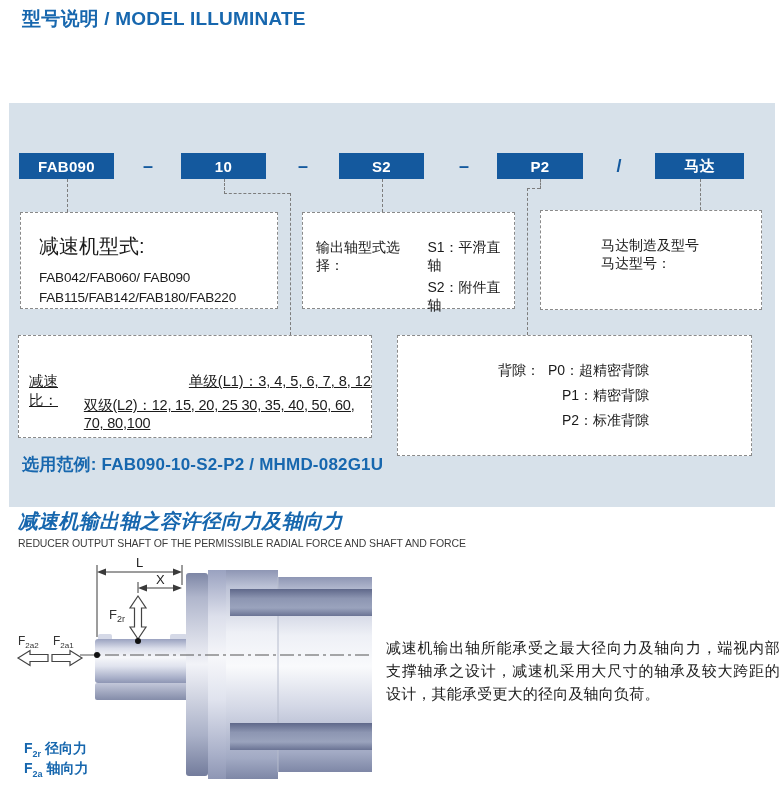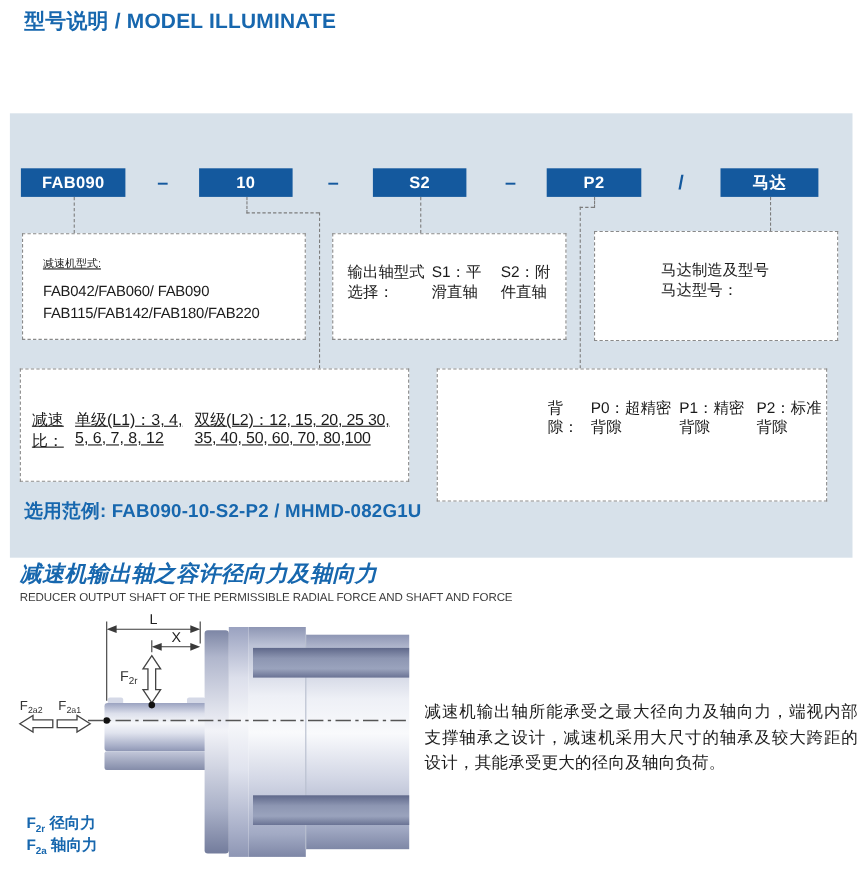--- a/index.html
+++ b/index.html
@@ -34,24 +34,24 @@
 
   
   .conn-v{position:absolute;width:0;border-left:1px dashed #7d7d7d;}
   .conn-h{position:absolute;height:0;border-top:1px dashed #7d7d7d;}
 
   
   .dbox{
     position:absolute;background:#ffffff;border:1px dashed #8a8a8a;
     color:#1b1b1b;font-size:14px;box-sizing:border-box;
   }
-  .dbox .t14{font-size:10px;text-decoration:underline;}
+  .dbox .t14{font-size:20px;}
   .dbox .t13{font-size:13.5px;letter-spacing:-0.2px;}
   .row{display:flex;}
-  .col{display:flex;flex-direction:row;}
+  .col{display:flex;flex-direction:column;align-items:flex-end;}
 
   .example-line{
     left:13px;top:350px;font-size:17px;font-weight:bold;color:#1767ae;letter-spacing:.2px;
   }
 
   
   .force-title{
     left:18px;top:508px;font-size:20px;font-weight:bold;color:#1767ae;letter-spacing:.3px;font-style:italic;
   }
   .force-subtitle{

